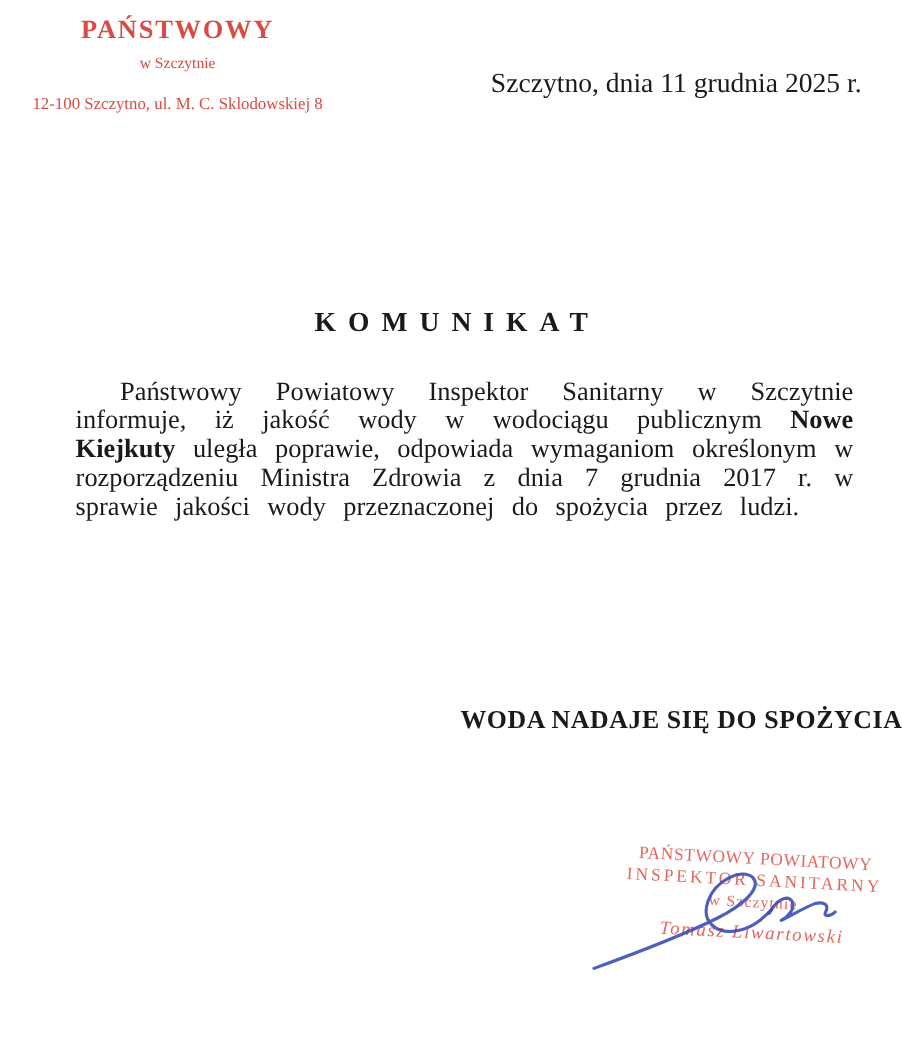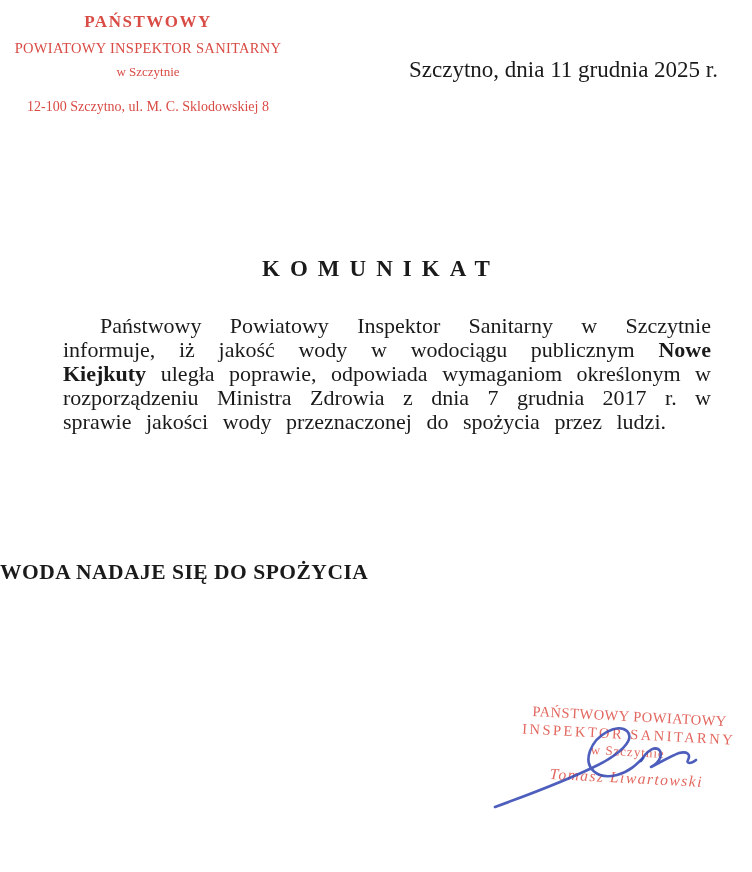--- a/index.html
+++ b/index.html
@@ -17,21 +17,21 @@
     font-family:"Liberation Serif","DejaVu Serif",serif;
     color:var(--ink-black);
     overflow:hidden;
   }
 
   
   .header-stamp{
     position:absolute;left:10px;top:12px;width:276px;
     text-align:center;color:var(--red-stamp-top);
   }
-  .hs-line1{font-size:17px;letter-spacing:1.5px;font-weight:600;}
+  .hs-line1{font-size:22px;letter-spacing:1.5px;font-weight:600;}
   .hs-line2{font-size:14.5px;margin-top:8px;letter-spacing:0.3px;}
   .hs-line3{font-size:13px;margin-top:7px;}
   .hs-line4{font-size:14px;margin-top:19px;}
 
   
   .date-line{position:absolute;top:57px;right:34px;font-size:23px;text-align:right;}
 
   
   .reference{position:absolute;top:110px;left:64px;font-size:22px;}
 
@@ -47,22 +47,22 @@
     position:absolute;top:314px;left:63px;width:648px;
     font-size:22px;line-height:24px;
     text-align:justify;text-indent:37px;
     word-spacing:9px;
     margin:0;
   }
   .body-par b{font-weight:bold;}
 
   
   .statement{
-    position:absolute;top:560px;left:0;width:100%;
-    text-align:left;font-weight:bold;font-size:21.5px;
+    position:absolute;top:588px;left:0;width:100%;
+    text-align:right;font-weight:bold;font-size:21.5px;
     letter-spacing:0.5px;
   }
 
   
   .footer-stamp{
     position:absolute;top:708px;left:520px;width:216px;
     text-align:center;color:var(--red-stamp-bottom);
     transform:rotate(3deg);
   }
   .fs-line1{font-size:14.5px;letter-spacing:0.5px;}
@@ -80,21 +80,20 @@
     stroke-linecap:round;stroke-linejoin:round;opacity:0.9;
   }
 </style>
 </head>
 <body>
 
 <div class="page">
 
   <div class="header-stamp">
     <div class="hs-line1">PAŃSTWOWY</div>
-    <div class="hs-line2">POWIATOWY INSPEKTOR SANITARNY</div>
     <div class="hs-line3">w Szczytnie</div>
     <div class="hs-line4">12-100 Szczytno, ul. M. C. Sklodowskiej 8</div>
   </div>
 
   <div class="date-line">Szczytno, dnia 11 grudnia 2025 r.</div>
 
 
   <div class="doc-title">KOMUNIKAT</div>
 
   <p class="body-par">

